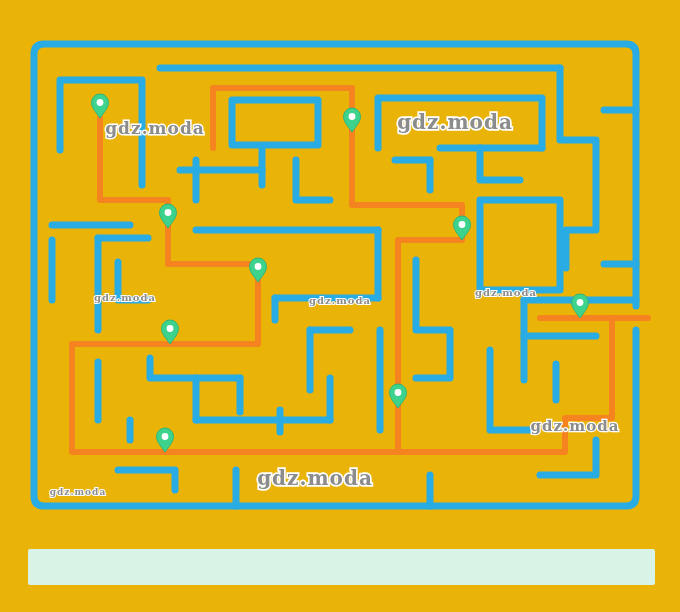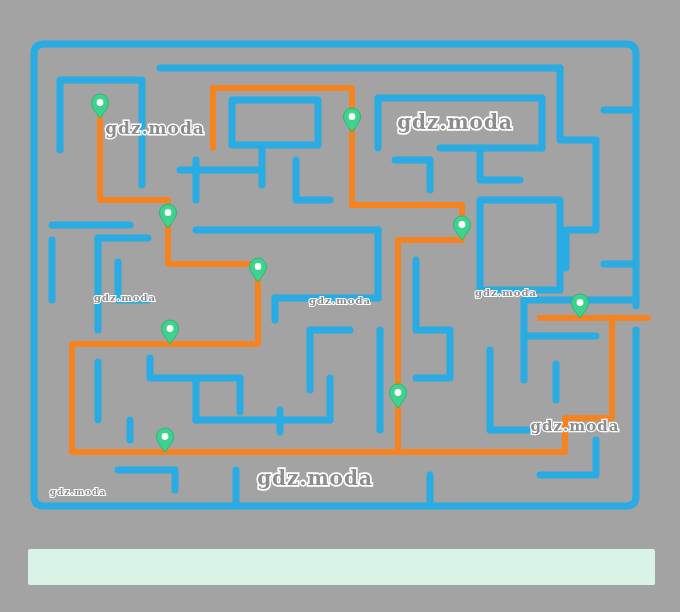--- a/index.html
+++ b/index.html
@@ -5,21 +5,21 @@
   html, body {
     margin: 0;
     padding: 0;
     background: #ffffff;
     font-family: "DejaVu Serif", serif;
   }
   .page {
     position: relative;
     width: 680px;
     height: 612px;
-    background: #a3a3a3;
+    background: #eab308;
     overflow: hidden;
   }
   .maze-svg {
     position: absolute;
     left: 0;
     top: 0;
     display: block;
   }
   .footer-bar {
     position: absolute;

